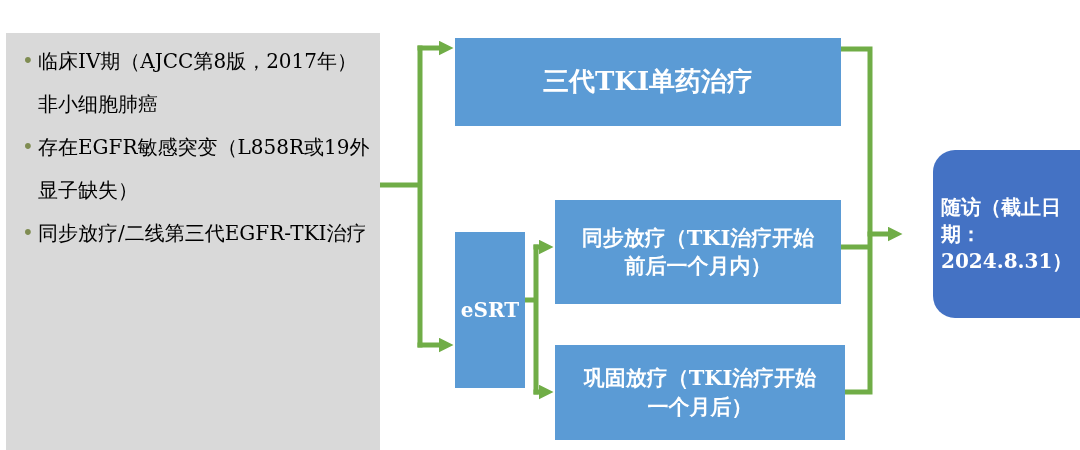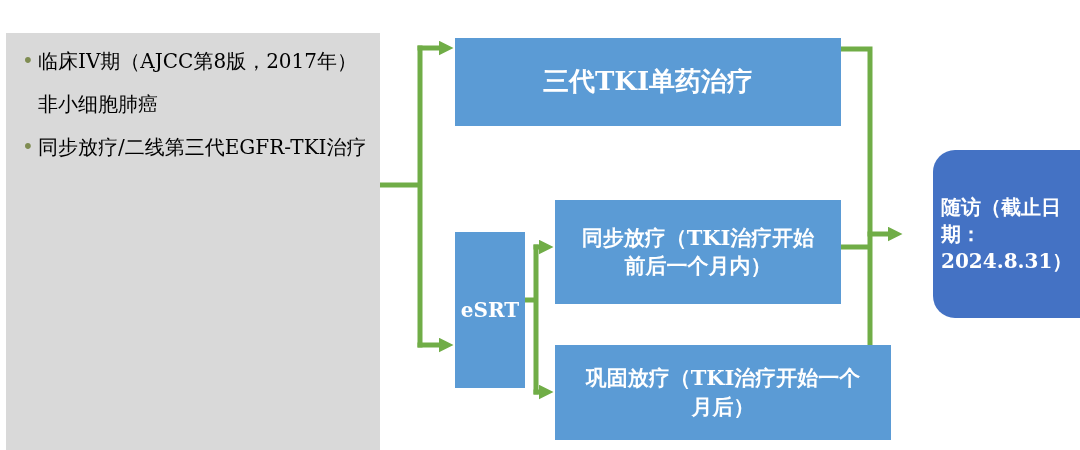--- a/index.html
+++ b/index.html
@@ -70,21 +70,21 @@
     font-size: 20px;
   }
   .box-concurrent {
     left: 555px; top: 200px;
     width: 286px; height: 104px;
     font-size: 21px;
     padding: 0 24px;
   }
   .box-consolidation {
     left: 555px; top: 345px;
-    width: 336px; height: 95px;
+    width: 290px; height: 95px;
     font-size: 21px;
     padding: 0 24px;
   }
   .box-followup {
     left: 905px; top: 150px;
     width: 172px; height: 168px;
     background: var(--followup-blue, #4472c4);
     border-radius: 22px;
     font-size: 20px;
     justify-content: flex-start;
@@ -112,20 +112,21 @@
       <path d="M420 345 H440" marker-end="url(#ah)"></path>
       <path d="M536 247 H540" marker-end="url(#ah)"></path>
       <path d="M536 392 H540" marker-end="url(#ah)"></path>
       <path d="M870 234 H889" marker-end="url(#ah)"></path>
     </g>
   </svg>
 
   <div class="panel">
     <ul class="criteria">
       <li>临床IV期（AJCC第8版，2017年）非小细胞肺癌</li>
+      <li>存在EGFR敏感突变（L858R或19外显子缺失）</li>
       <li>同步放疗/二线第三代EGFR-TKI治疗</li>
     </ul>
   </div>
 
   <div class="box box-tki">
     <span>三代TKI单药治疗</span>
   </div>
 
   <div class="box box-esrt">
     <span>eSRT</span>

